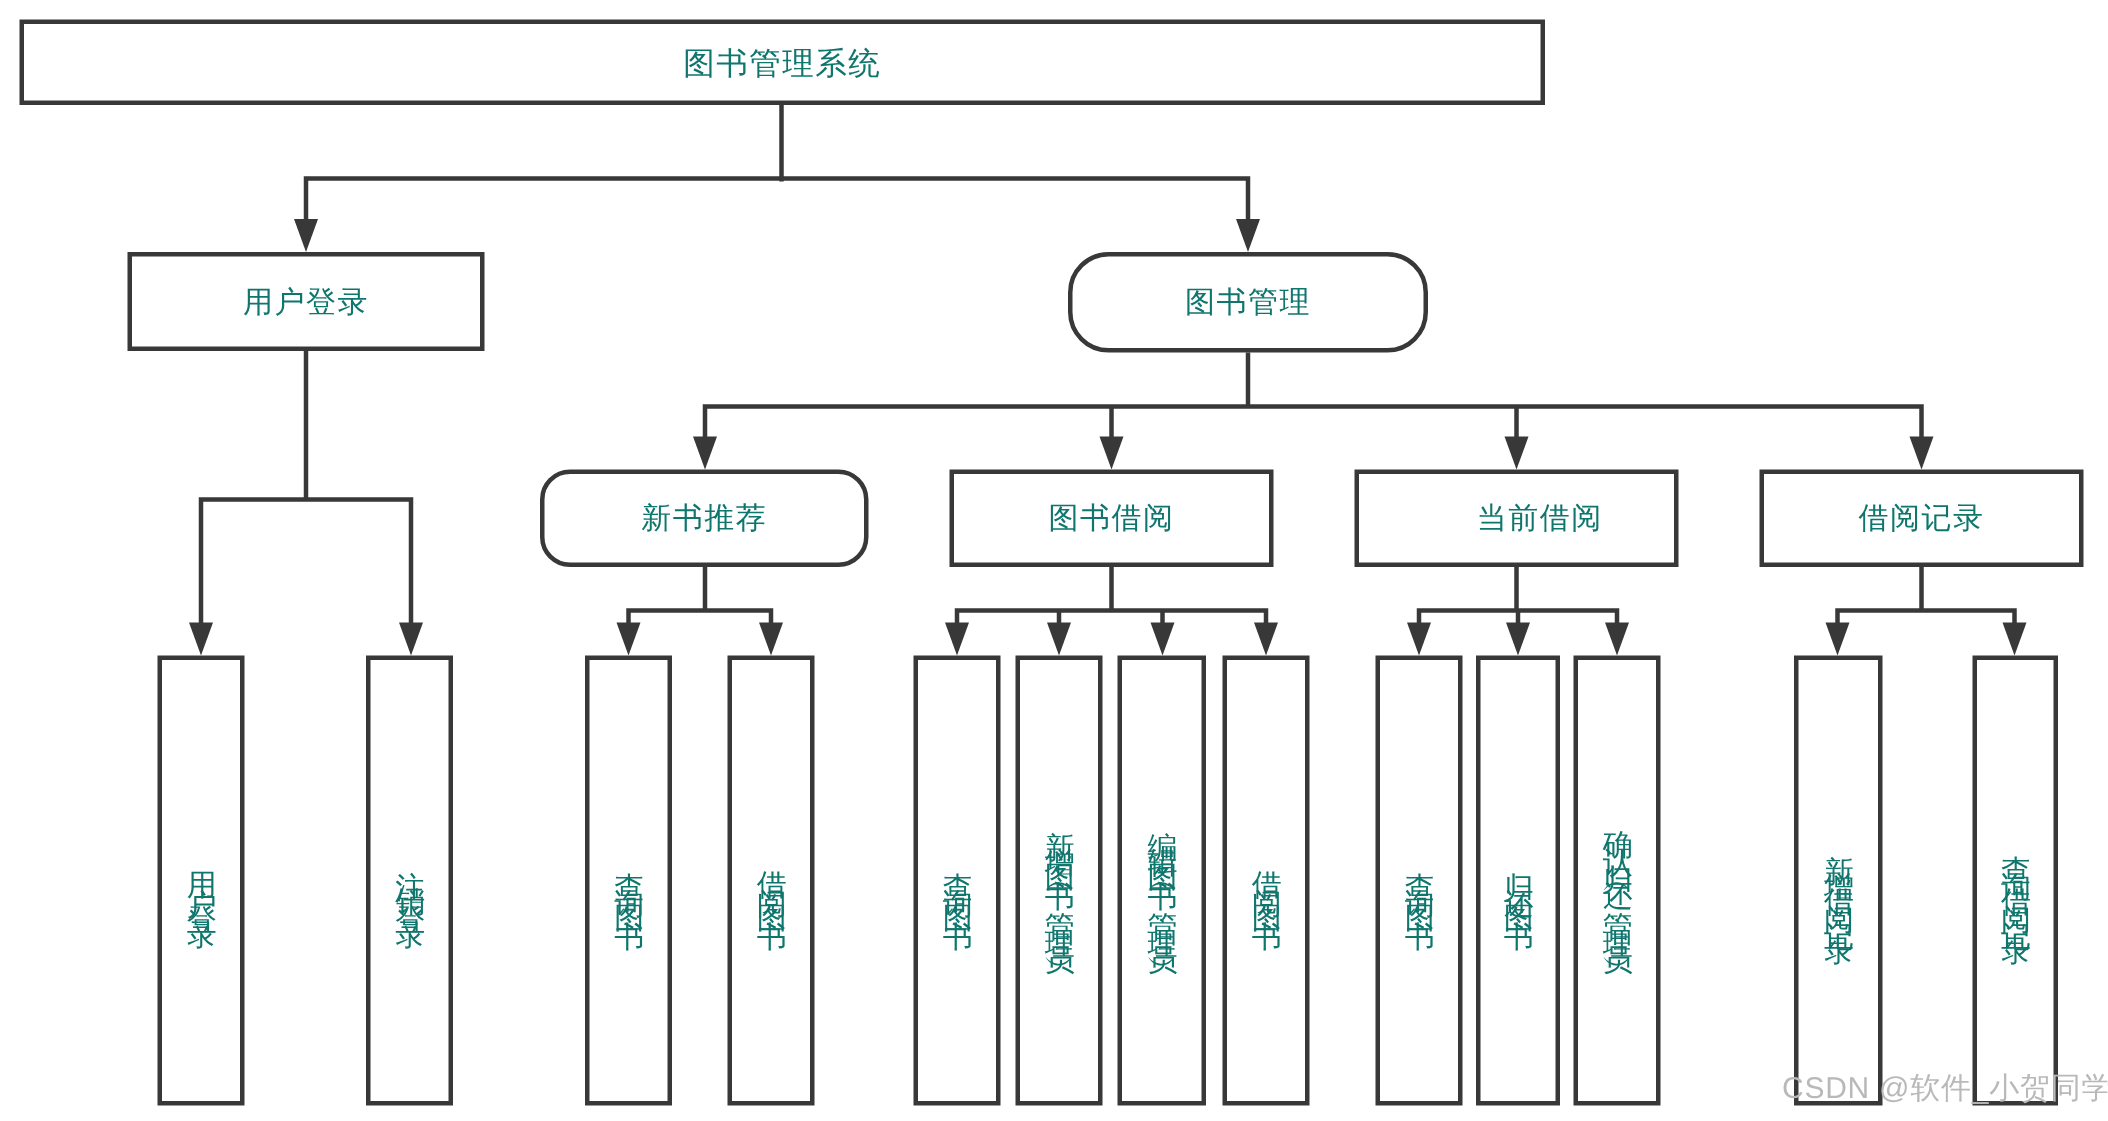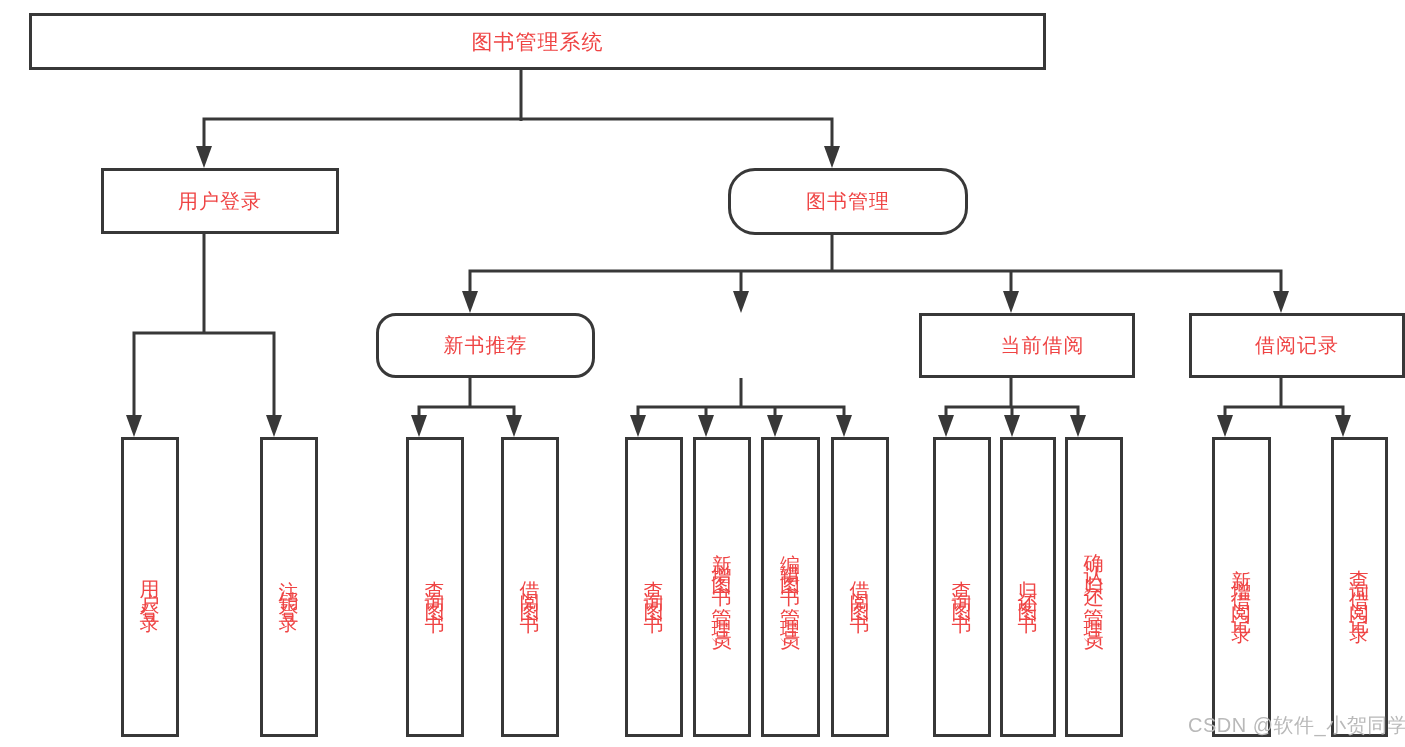--- a/index.html
+++ b/index.html
@@ -3,23 +3,23 @@
 <meta charset="utf-8">
 <style>
   html,body{margin:0;padding:0;background:#ffffff;}
   .canvas{
     position:relative;width:1405px;height:747px;background:#ffffff;overflow:hidden;
     font-family:"Liberation Sans","DejaVu Sans",sans-serif;
   }
   .wires{position:absolute;left:0;top:0;pointer-events:none;}
   .box{
     position:absolute;box-sizing:border-box;background:#ffffff;
-    border:3px solid #383838;color:#ef4444;
+    border:3px solid #383838;color:#0f766e;
     display:flex;align-items:center;justify-content:center;
-    font-size:20px;letter-spacing:1px;white-space:nowrap;margin-left:16px;
+    font-size:20px;letter-spacing:1px;white-space:nowrap;
   }
   .vbox{
     writing-mode:vertical-rl;text-orientation:mixed;
     letter-spacing:11px;line-height:1;white-space:normal;
     top:437px;width:58px;height:300px;font-size:20px;
   }
   
   #n-root{left:13px;top:13px;width:1017px;height:57px;font-size:21px;}
   
   #n-user-login{left:85px;top:168px;width:238px;height:66px;}
@@ -110,20 +110,21 @@
       <polygon points="1335,415 1351,415 1343,437"></polygon>
     </g>
   </svg>
 
   <div class="box" id="n-root">图书管理系统</div>
 
   <div class="box" id="n-user-login">用户登录</div>
   <div class="box" id="n-book-mgmt">图书管理</div>
 
   <div class="box" id="n-new-book-rec">新书推荐</div>
+  <div class="box" id="n-book-borrow">图书借阅</div>
   <div class="box" id="n-current-borrow">当前借阅</div>
   <div class="box" id="n-borrow-records">借阅记录</div>
 
   <div class="box vbox" id="n-login">用户登录</div>
   <div class="box vbox" id="n-logout">注销登录</div>
 
   <div class="box vbox" id="n-nbr-query">查询图书</div>
   <div class="box vbox" id="n-nbr-borrow">借阅图书</div>
 
   <div class="box vbox" id="n-bb-query">查询图书</div>

